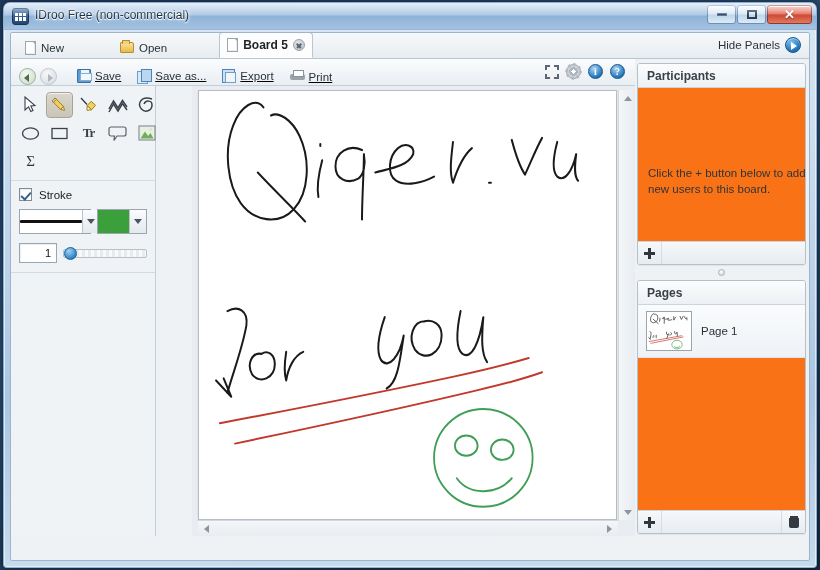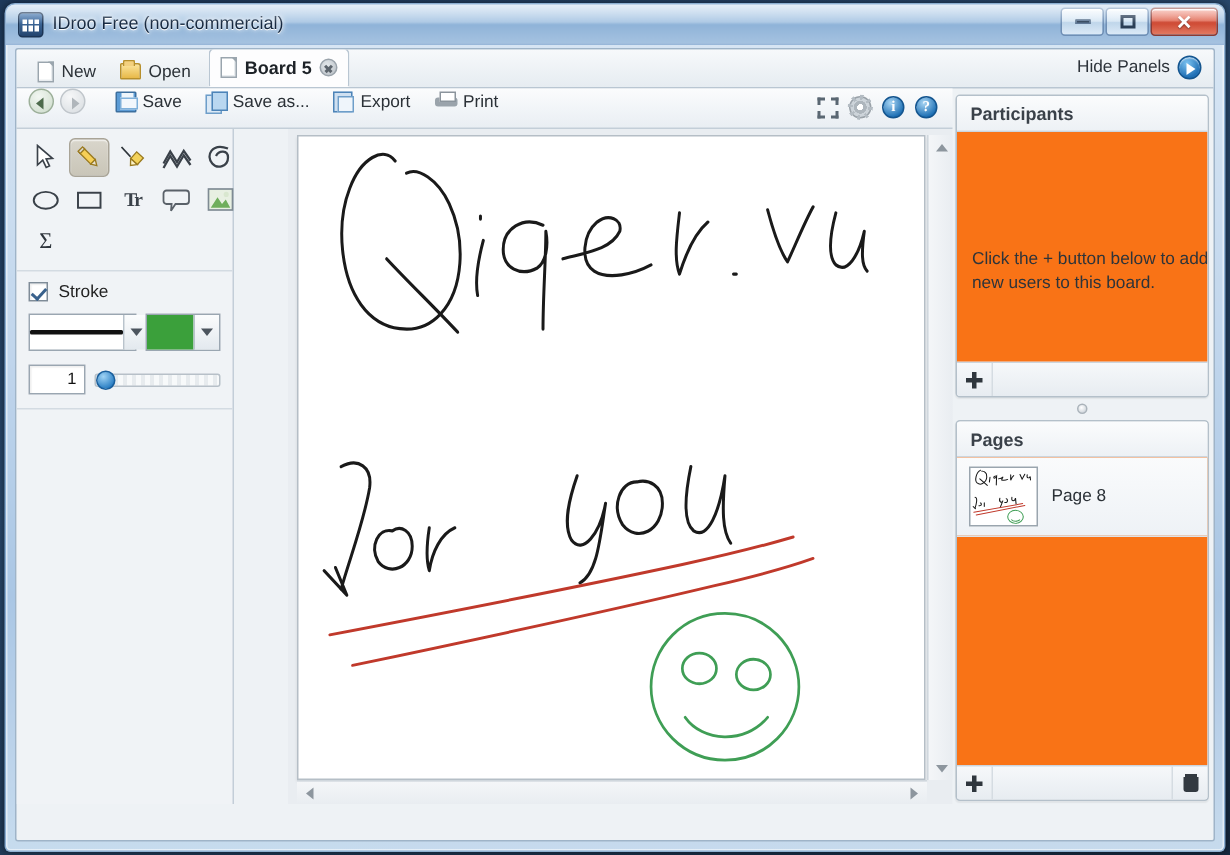--- a/index.html
+++ b/index.html
@@ -90,21 +90,21 @@
     border: 1px solid #9fb4c8;
     border-radius: 2px;
     overflow: hidden;
   }
 
   
   #tabrow {
     position: relative; height: 26px;
     background: linear-gradient(180deg,#f7f9fb,#e6ecf1);
     border-bottom: 1px solid #b9c6d2;
-    display: flex; align-items: flex-end; padding-left: 6px;
+    display: flex; align-items: flex-end; padding-left: 6px; gap: 40px;
   }
   .tabitem {
     display:flex; align-items:center; gap:5px;
     height: 21px; padding: 0 8px; font-size: 11.5px; color:#30363c;
   }
   .tabitem.plain { color:#2c3238; }
   .tabitem.active {
     height: 26px;
     background:#fdfdfe;
     border: 1px solid #b9c6d2; border-bottom: 1px solid #fdfdfe;
@@ -150,24 +150,25 @@
     border-style:solid;border-width:4px 0 4px 6px;
     border-color:transparent transparent transparent #fff;}
 
   
   #body { position:absolute; left:0; right:0; top:26px; bottom:24px; display:flex; }
 
   
   #leftcol { width: 624px; display:flex; flex-direction:column; flex:none; }
 
   #toolbar2 {
-    height: 27px; display:flex; align-items:flex-start; padding-left:8px; gap:4px;
+    height: 27px; display:flex; align-items:flex-end; padding-left:8px; gap:4px;
     background: linear-gradient(180deg,#fbfcfd,#e9eef3);
     border-bottom: 1px solid #c3ced8;
     position: relative;
+    text-decoration: underline;
   }
   .navbtn{
     width:17px;height:17px;border-radius:50%;flex:none;position:relative;
     background:radial-gradient(circle at 38% 30%,#f2f7f2,#d6e2d4 75%);
     border:1px solid #9db09a;
   }
   .navbtn.dim{background:radial-gradient(circle at 38% 30%,#f6f7f8,#dfe3e6 75%);border-color:#c0c6cb;}
   .navbtn::after{
     content:"";position:absolute;top:4.5px;
     border-style:solid;border-width:4px 5px 4px 0;
@@ -639,21 +640,21 @@
                     <g fill="none" stroke="#c0392b" stroke-width="7" stroke-linecap="round">
                       <path d="M22 326 L348 262"></path>
                       <path d="M38 346 L362 276"></path>
                     </g>
                     <g fill="none" stroke="#3f9e55" stroke-width="7">
                       <ellipse cx="300" cy="360" rx="52" ry="48"></ellipse>
                       <path d="M272 380 C284 396 314 398 330 380"></path>
                     </g>
                   </svg>
                 </div>
-                <div class="pagelabel">Page 8</div>
+                <div class="pagelabel">Page 1</div>
               </div>
             </div>
             <div class="panel-ft">
               <div class="ftbtn">
                   <i class="plus"></i>
                 </div>
               <div class="ftbtn right">
                   <i class="trash"></i>
                 </div>
             </div>

